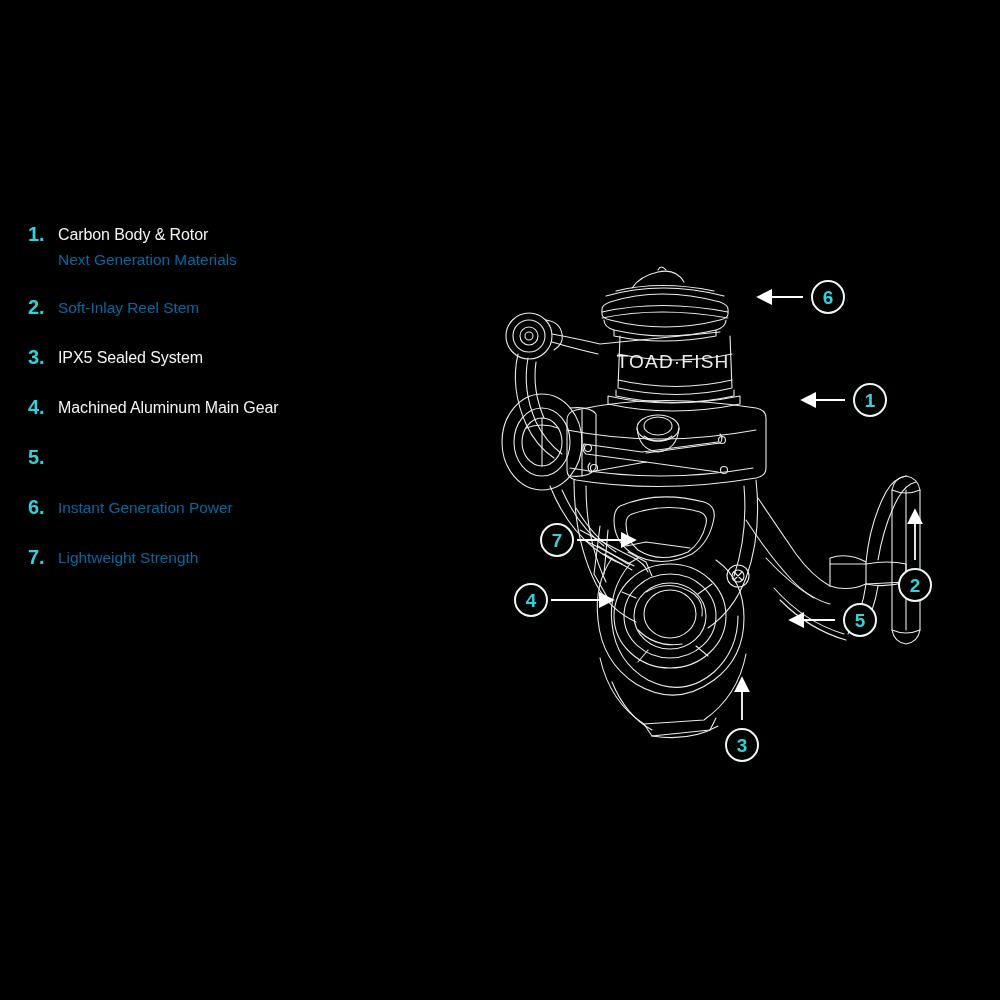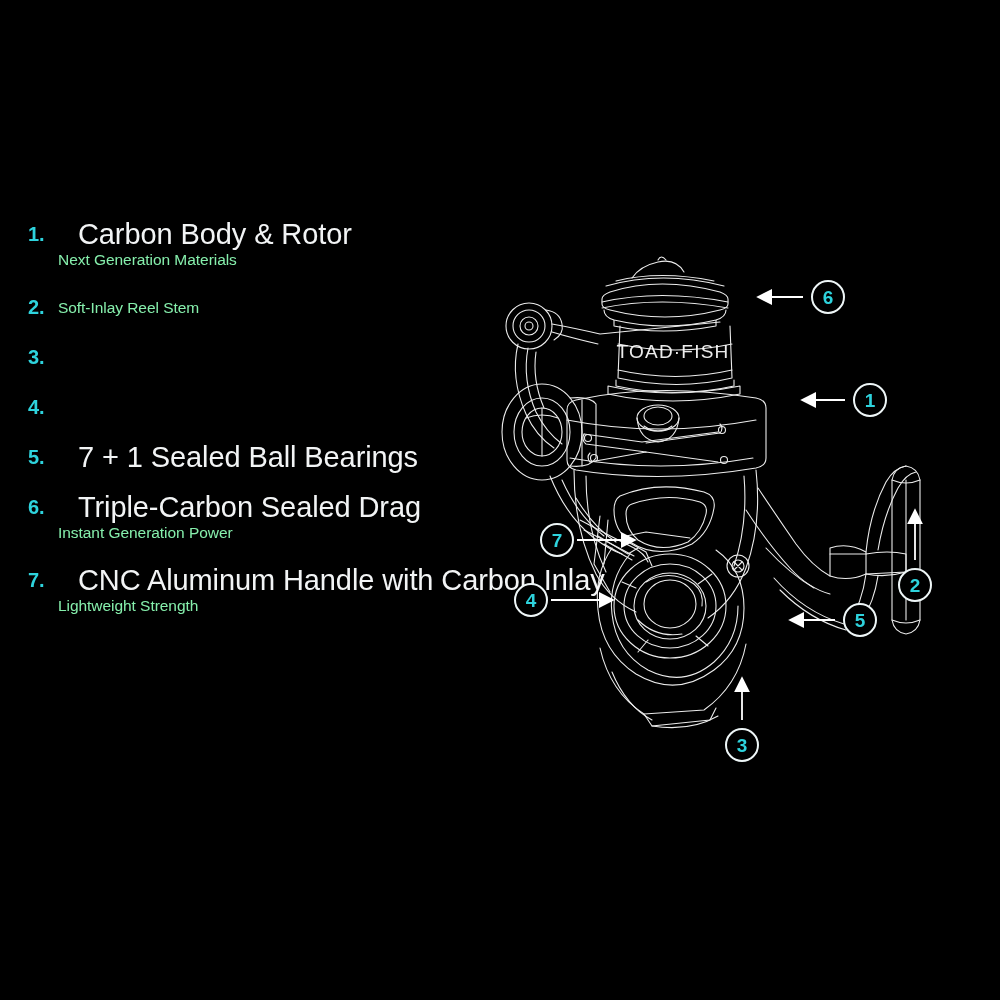--- a/index.html
+++ b/index.html
@@ -31,41 +31,40 @@
     font-size:20px;
     font-weight:700;
     line-height:25px;
     width:30px;
     flex:0 0 30px;
     letter-spacing:-0.2px;
   }
   .feature-text { flex:1 1 auto; }
   .feature-title {
     color:#f2f4f5;
-    font-size:29px;
+    font-size:16px;
     font-weight:400;
     line-height:25px;
     letter-spacing:-0.1px;
     white-space:nowrap;
-    margin-left:20px;
   }
   .feature-sub {
-    color:#86efac;
+    color:#0369a1;
     font-size:15.5px;
     font-weight:400;
     line-height:21px;
     margin-top:2px;
     letter-spacing:-0.05px;
     white-space:nowrap;
   }
 
   
   #reel-illustration {
     position:absolute;
-    left:480px; top:248px;
+    left:480px; top:258px;
     width:520px; height:540px;
   }
   #reel-illustration svg { display:block; width:100%; height:100%; }
 
   
   .callout {
     position:absolute;
     width:34px; height:34px;
     border-radius:50%;
     background:#000;
@@ -104,48 +103,47 @@
     <div class="feature-item">
       <div class="feature-num">2.</div>
       <div class="feature-text">
         <div class="feature-sub">Soft-Inlay Reel Stem</div>
       </div>
     </div>
 
     <div class="feature-item">
       <div class="feature-num">3.</div>
       <div class="feature-text">
+        <div class="feature-title">IPX5 Sealed System</div>
       </div>
     </div>
 
     <div class="feature-item">
       <div class="feature-num">4.</div>
       <div class="feature-text">
+        <div class="feature-title">Machined Aluminum Main Gear</div>
       </div>
     </div>
 
     <div class="feature-item">
       <div class="feature-num">5.</div>
       <div class="feature-text">
-        <div class="feature-title">7 + 1 Sealed Ball Bearings</div>
       </div>
     </div>
 
     <div class="feature-item">
       <div class="feature-num">6.</div>
       <div class="feature-text">
-        <div class="feature-title">Triple-Carbon Sealed Drag</div>
         <div class="feature-sub">Instant Generation Power</div>
       </div>
     </div>
 
     <div class="feature-item">
       <div class="feature-num">7.</div>
       <div class="feature-text">
-        <div class="feature-title">CNC Aluminum Handle with Carbon Inlay</div>
         <div class="feature-sub">Lightweight Strength</div>
       </div>
     </div>
 
   </div>
 
   <div id="reel-illustration">
     <svg viewBox="0 0 520 540" xmlns="http://www.w3.org/2000/svg">
       <g fill="none" stroke="#ffffff" stroke-width="1.1" stroke-linejoin="round" stroke-linecap="round" opacity="0.92">
 

